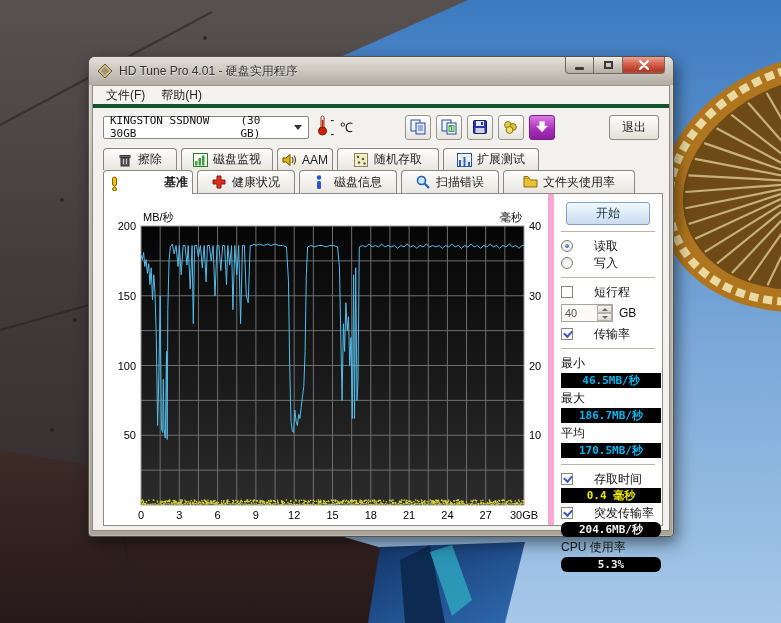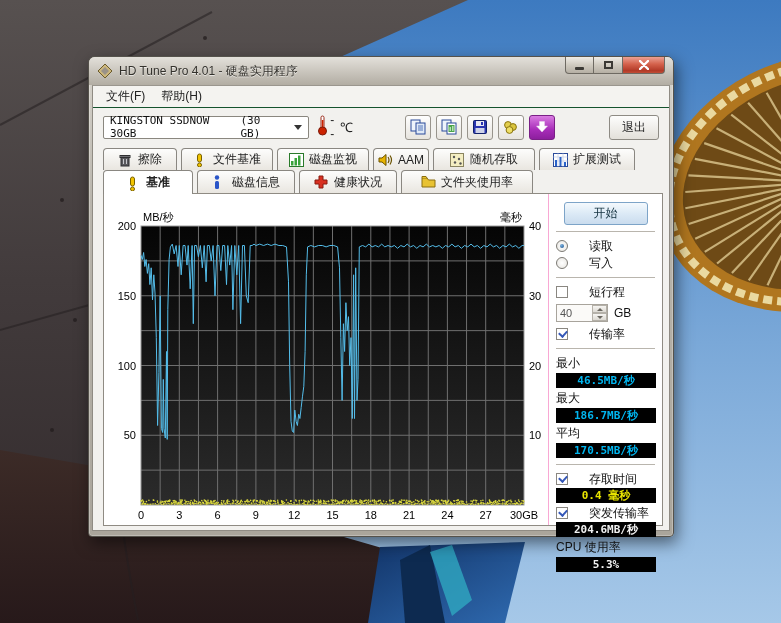--- a/index.html
+++ b/index.html
@@ -21,21 +21,21 @@
   .win-btn { height:17px; border:1px solid #6e6a62; border-top:none; display:flex; align-items:center; justify-content:center; cursor:default;
     background:linear-gradient(180deg,#efece6,#cfcabf 50%,#b5afa4); }
   .win-btn.min { width:29px; border-radius:0 0 0 4px; }
   .win-btn.max { width:28px; border-left:none; border-right:none; }
   .win-btn.close { width:43px; border-radius:0 0 4px 0;
     background:linear-gradient(180deg,#eba092,#d4614b 45%,#b23a28 85%,#c14c36); }
   .glyph-min { width:9px; height:3px; background:#3c3a35; border-radius:1px; margin-top:6px; }
   .glyph-max { width:9px; height:8px; border:2px solid #3c3a35; background:transparent; }
 
   .client { margin:0 3px 3px 3px; height:446px; background:#f2f1ee; border:1px solid #8f8b83; border-top:1px solid #9a968e; }
-  .menubar { height:22px; display:flex; align-items:center; gap:2px; padding:0 6px; background:#f4f3f0; border-bottom:1px solid #14532d; }
+  .menubar { height:22px; display:flex; align-items:center; gap:2px; padding:0 6px; background:#f4f3f0; border-bottom:4px solid #14532d; }
   .menu-item { font-size:12px; color:#222; padding:2px 7px; }
 
   
   .toolbar { height:38px; display:flex; align-items:center; padding:0 10px; }
   .drive-select { width:238px; height:23px; background:#fff; border:1px solid #8a877f; border-radius:2px;
     display:flex; align-items:center; font-family:"DejaVu Sans Mono",monospace; font-size:11px; padding:0 6px; color:#111; }
   .drive-select .cap { margin-left:auto; }
   .dd-arrow { width:0; height:0; border-left:4px solid transparent; border-right:4px solid transparent; border-top:5px solid #333; margin-left:8px; }
   .thermo { margin-left:8px; }
   .temp-val { font-size:12px; color:#222; margin:0 3px 0 2px; }
@@ -47,27 +47,27 @@
   .exit-btn { margin-left:54px; width:58px; height:25px; border:1px solid #8e8b84; border-radius:3px;
     background:linear-gradient(180deg,#fdfdfc,#e3e0da); font-size:12px; color:#222; font-family:"Liberation Sans",sans-serif; }
 
   
   .tabstrip { padding:2px 10px 0 10px; }
   .tab-row { display:flex; gap:4px; height:22px; }
   .tab { display:flex; align-items:center; justify-content:center; gap:5px; font-size:12px; color:#222;
     border:1px solid #8a8781; border-bottom:none; border-radius:4px 4px 0 0;
     background:linear-gradient(180deg,#fdfdfc,#e9e6e0); padding:0 4px; }
   .tab-row.row2 { height:23px; }
-  .tab.active { background:#fff; position:relative; z-index:3; margin-bottom:-1px; font-weight:bold; }
+  .tab.active { background:#fff; position:relative; z-index:3; margin-bottom:-1px; font-weight:bold;justify-content:space-between; }
   .tab .ticon { width:15px; height:14px; flex:0 0 auto; }
 
   
   .content { position:relative; margin:0 10px; width:560px; height:333px; background:#fff; border:1px solid #8f8b83; display:flex; z-index:2; }
   .chart-area { width:444px; height:331px; position:relative; }
-  .side-panel { width:114px; border-left:1px solid #f9a8d4; box-shadow:1px 0 0 #fff inset; padding:6px 7px 0 7px; font-size:12px; color:#111; }
+  .side-panel { width:114px; border-left:6px solid #f9a8d4; box-shadow:1px 0 0 #fff inset; padding:6px 7px 0 7px; font-size:12px; color:#111; }
 
   .start-btn { display:block; margin:2px auto 0 auto; width:84px; height:23px; border:1px solid #7da4c8; border-radius:3px;
     background:linear-gradient(180deg,#f4f9fd,#dceaf6 50%,#cadcee); font-size:12px; color:#13313f; font-family:"Liberation Sans",sans-serif; }
   .sep { height:2px; border-top:1px solid #b9b5ad; border-bottom:1px solid #fff; margin:6px 0 5px 0; }
   .opt-row { display:flex; align-items:center; gap:21px; height:16px; margin:1px 0; }
   .radio { width:12px; height:12px; border-radius:50%; border:1px solid #7c7a74; background:radial-gradient(#fff,#e6e4df); position:relative; }
   .radio.on::after { content:""; position:absolute; left:3px; top:3px; width:4px; height:4px; border-radius:50%;
     background:radial-gradient(circle at 35% 30%,#7db4e0,#1c4f8a); }
   .checkbox { width:12px; height:12px; border:1px solid #8a8781; background:#fff; position:relative; }
   .checkbox.on::after { content:""; position:absolute; left:2px; top:1px; width:6px; height:4px;
@@ -78,21 +78,21 @@
   .spin-btns { margin-left:auto; width:15px; display:flex; flex-direction:column; }
   .spin-btns span { flex:1; border:1px solid #b5b1a9; background:linear-gradient(180deg,#f6f5f2,#dddad3); display:flex; align-items:center; justify-content:center; }
   .spin-btns span::after { content:""; width:0; height:0; border-left:3px solid transparent; border-right:3px solid transparent; }
   .spin-btns .up::after { border-bottom:3px solid #6b6861; }
   .spin-btns .dn::after { border-top:3px solid #6b6861; }
   .stat-label { font-size:12px; color:#111; margin-top:2px; }
   .led { width:100px; height:15px; background:#000; display:flex; align-items:center; justify-content:center;
     font-family:"DejaVu Sans Mono",monospace; font-weight:bold; font-size:11px; letter-spacing:0; margin:1px 0 2px 0;text-align:right; }
   .led.cyan { color:#00b6f0; }
   .led.yellow { color:#e8e400; }
-  .led.white { color:#f2f2f2; }
+  .led.white { color:#f2f2f2;border-radius:6px; }
 
   
   .ticon svg { display:block; }
 </style>
 </head>
 <body>
 
 <div class="desktop">
   <svg width="781" height="623" viewBox="0 0 781 623">
     <defs>
@@ -280,29 +280,20 @@
               <svg width="14" height="14">
                 <rect x="3" y="4" width="8" height="9" fill="#5a5a5e" stroke="#2e2e30"></rect>
                 <rect x="2" y="2.5" width="10" height="2" fill="#6e6e72" stroke="#2e2e30"></rect>
                 <path d="M5.5,6 v5 M8.5,6 v5" stroke="#c8c8cc" stroke-width="1"></path>
               </svg>
             </span>
           <span>擦除</span>
         </div>
         <div class="tab" style="width:92px">
           <span class="ticon">
-              <svg width="12" height="14">
-                <rect x="4.5" y="1" width="4" height="8" rx="2" fill="#f2c400" stroke="#7a6200"></rect>
-                <circle cx="6.5" cy="12" r="2" fill="#f2c400" stroke="#7a6200"></circle>
-              </svg>
-            </span>
-          <span>文件基准</span>
-        </div>
-        <div class="tab" style="width:92px">
-          <span class="ticon">
               <svg width="15" height="14">
                 <rect x="0.5" y="0.5" width="14" height="13" fill="#fff" stroke="#2a7a2a"></rect>
                 <rect x="2" y="8" width="2.5" height="4.5" fill="#3aa33a"></rect>
                 <rect x="5.5" y="5" width="2.5" height="7.5" fill="#3aa33a"></rect>
                 <rect x="9" y="2.5" width="2.5" height="10" fill="#3aa33a"></rect>
               </svg>
             </span>
           <span>磁盘监视</span>
         </div>
         <div class="tab" style="width:56px">
@@ -344,34 +335,43 @@
           <span class="ticon">
               <svg width="12" height="15">
                 <rect x="4.5" y="1" width="4" height="9" rx="2" fill="#f2c400" stroke="#7a6200"></rect>
                 <circle cx="6.5" cy="13" r="2" fill="#f2c400" stroke="#7a6200"></circle>
               </svg>
             </span>
           <span>基准</span>
         </div>
         <div class="tab" style="width:98px">
           <span class="ticon">
+              <svg width="14" height="14">
+                <path d="M5,1 h4 v4 h4 v4 h-4 v4 h-4 v-4 h-4 v-4 h4 Z" fill="#d83020" stroke="#8a1a0e"></path>
+              </svg>
+            </span>
+          <span>健康状况</span>
+        </div>
+        <div class="tab" style="width:98px">
+          <span class="ticon">
               <svg width="10" height="14">
                 <circle cx="5" cy="2.5" r="2.2" fill="#2a55c8"></circle>
                 <rect x="3" y="6" width="4" height="8" rx="1.5" fill="#2a55c8"></rect>
               </svg>
             </span>
           <span>磁盘信息</span>
         </div>
         <div class="tab" style="width:98px">
           <span class="ticon">
               <svg width="14" height="14">
-                <path d="M5,1 h4 v4 h4 v4 h-4 v4 h-4 v-4 h-4 v-4 h4 Z" fill="#d83020" stroke="#8a1a0e"></path>
+                <circle cx="5.5" cy="5.5" r="4" fill="#cfe6f8" stroke="#1a62b8" stroke-width="1.6"></circle>
+                <line x1="8.8" y1="8.8" x2="13" y2="13" stroke="#1a62b8" stroke-width="2.2"></line>
               </svg>
             </span>
-          <span>健康状况</span>
+          <span>扫描错误</span>
         </div>
         <div class="tab" style="width:132px">
           <span class="ticon">
               <svg width="15" height="13">
                 <path d="M1,3 L6,3 L7.5,5 L14,5 L14,12 L1,12 Z" fill="#e8c232" stroke="#8a6e10"></path>
                 <path d="M1,3 L1,1.5 L5,1.5 L6,3" fill="#e8c232" stroke="#8a6e10"></path>
               </svg>
             </span>
           <span>文件夹使用率</span>
         </div>

